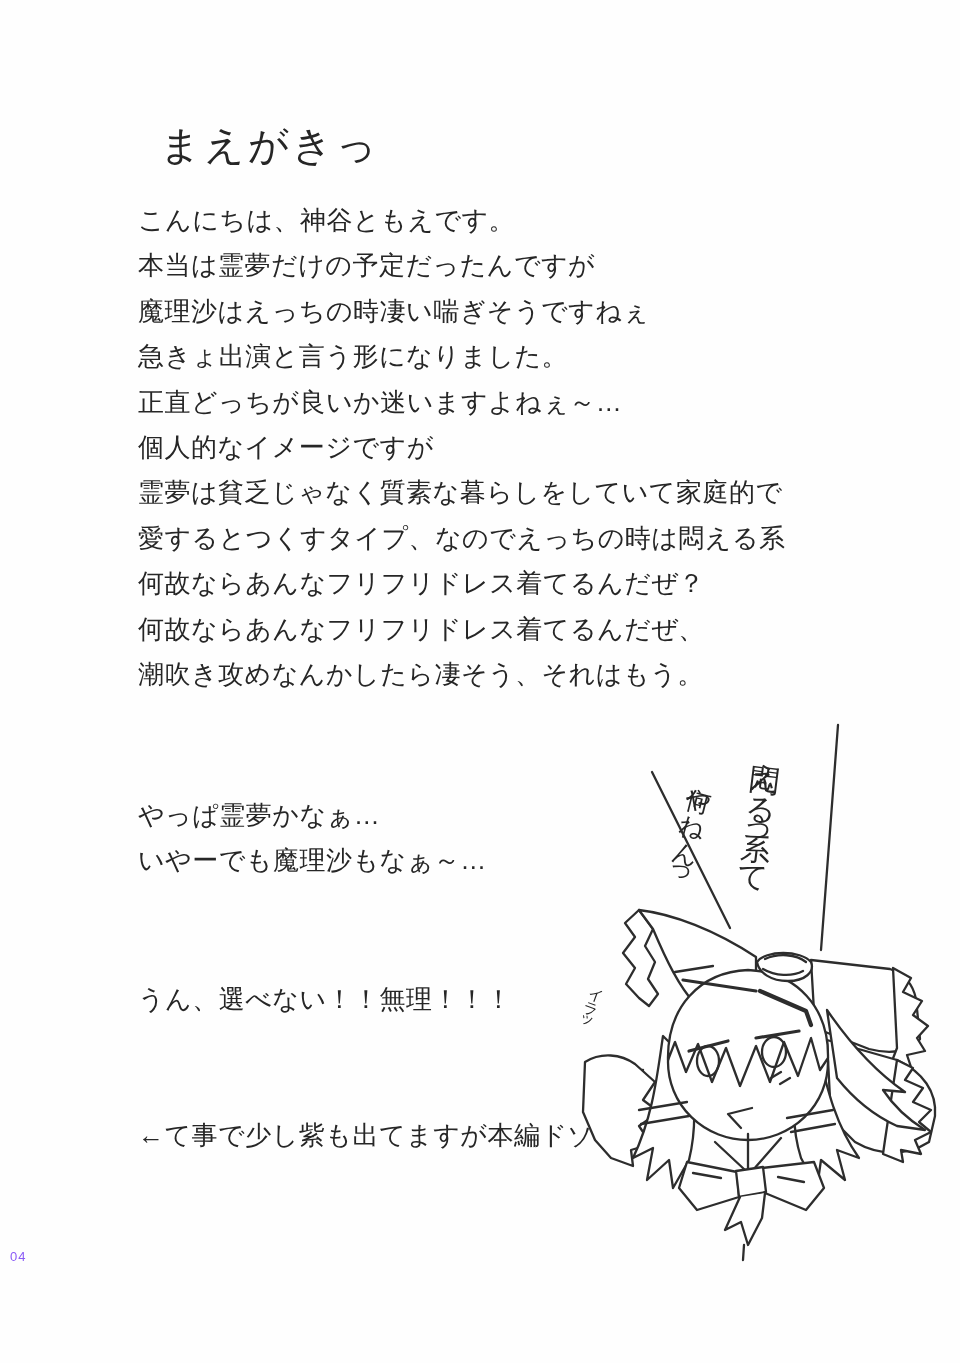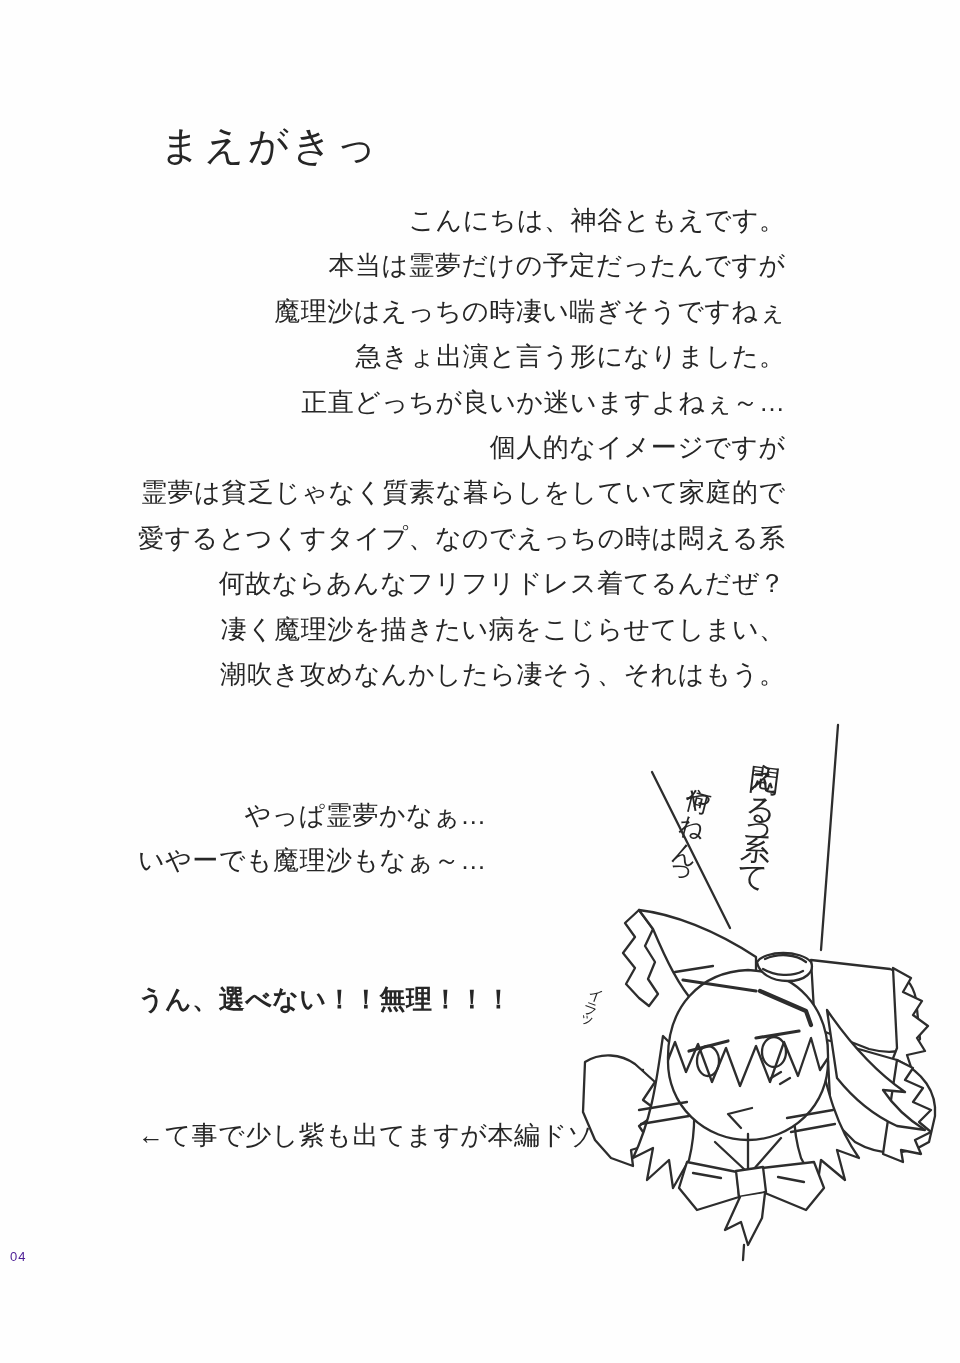--- a/index.html
+++ b/index.html
@@ -12,44 +12,44 @@
     color:#262626;
   }
   .title{
     position:absolute;left:160px;top:118px;
     font-size:40px;font-weight:500;letter-spacing:3px;
     white-space:nowrap;margin:0;
   }
   .textblock{position:absolute;left:138px;}
   .tline{
     font-size:26px;line-height:45.4px;height:45.4px;
-    letter-spacing:0.5px;white-space:nowrap;text-align:right;
+    letter-spacing:0.5px;white-space:nowrap;
   }
   #intro-block{top:198px;}
   #musing-block{top:793px;}
-  #conclusion-block{top:977px;font-weight:bold;}
+  #conclusion-block{top:977px;}
   #footer-block{top:1113px;}
   .v-speech{
     position:absolute;
     writing-mode:vertical-rl;
     white-space:nowrap;
     transform-origin:top center;
   }
   #speech-col-1{left:748px;top:742px;font-size:30px;transform:rotate(7deg);}
   #speech-col-2{left:690px;top:772px;font-size:25px;transform:rotate(14deg);}
   #irritation-mark{
     position:absolute;left:592px;top:978px;
     writing-mode:vertical-rl;font-size:15px;
     transform:rotate(20deg);transform-origin:top center;
     letter-spacing:-1px;
   }
   #illustration-svg{position:absolute;left:575px;top:710px;}
   #page-number{
     position:absolute;left:10px;top:1249px;
-    font-size:13px;color:#4c1d95;letter-spacing:1px;text-align:center;
+    font-size:13px;color:#8b5cf6;letter-spacing:1px;text-align:center;
   }
   svg path, svg ellipse, svg line{
     stroke:#2d2d2d;fill:none;
     stroke-width:2.3;stroke-linecap:round;stroke-linejoin:round;
   }
   svg .fw{fill:#ffffff;}
   svg .bold{stroke-width:4.2;}
   svg .semi{stroke-width:3.2;}
 </style>
 </head>
@@ -62,21 +62,21 @@
   <div class="textblock" id="intro-block">
     <div class="tline">こんにちは、神谷ともえです。</div>
     <div class="tline">本当は霊夢だけの予定だったんですが</div>
     <div class="tline">魔理沙はえっちの時凄い喘ぎそうですねぇ</div>
     <div class="tline">急きょ出演と言う形になりました。</div>
     <div class="tline">正直どっちが良いか迷いますよねぇ～…</div>
     <div class="tline">個人的なイメージですが</div>
     <div class="tline">霊夢は貧乏じゃなく質素な暮らしをしていて家庭的で</div>
     <div class="tline">愛するとつくすタイプ、なのでえっちの時は悶える系</div>
     <div class="tline">何故ならあんなフリフリドレス着てるんだぜ？</div>
-    <div class="tline">凄く魔理沙を描きたい病をこじらせてしまい、</div>
+    <div class="tline">何故ならあんなフリフリドレス着てるんだぜ、</div>
     <div class="tline">潮吹き攻めなんかしたら凄そう、それはもう。</div>
   </div>
 
   <div class="textblock" id="musing-block">
     <div class="tline">やっぱ霊夢かなぁ…</div>
     <div class="tline">いやーでも魔理沙もなぁ～…</div>
   </div>
 
   <div class="textblock" id="conclusion-block">
     <div class="tline">うん、選べない！！無理！！！</div>

